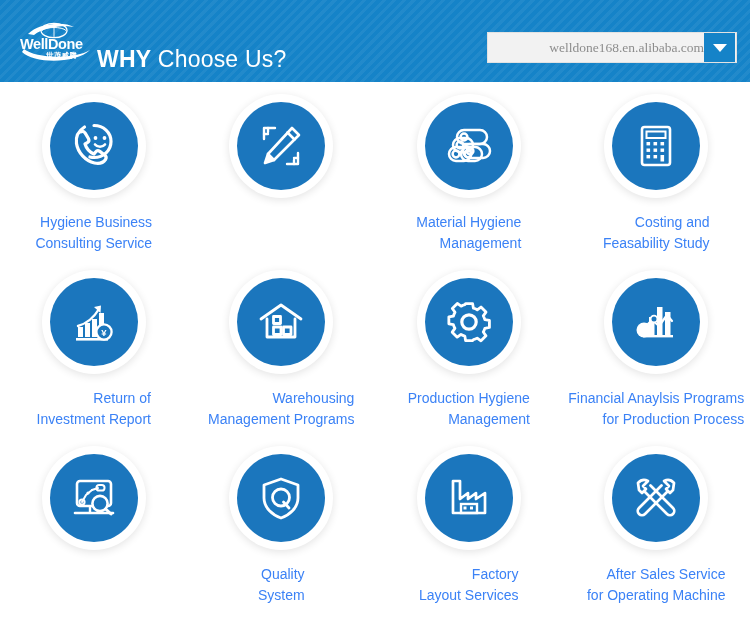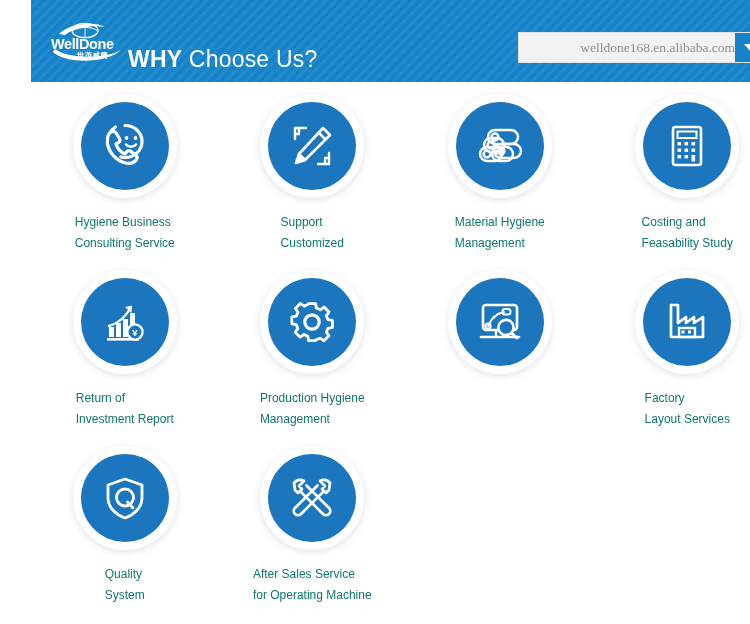--- a/index.html
+++ b/index.html
@@ -10,21 +10,20 @@
     background: #ffffff;
     font-family: "Liberation Sans", sans-serif;
     overflow: hidden;
   }
 
   #page {
     position: relative;
     width: 750px;
     height: 624px;
     background: #ffffff;
-    padding-left: 31px;
   }
 
   
   .header {
     position: relative;
     width: 750px;
     height: 82px;
     background-color: #1583c8;
     background-image: repeating-linear-gradient(
         -45deg,
@@ -128,23 +127,23 @@
     display: flex;
     align-items: center;
     justify-content: center;
     margin-top: 12px;
     box-shadow: 0 0 0 8px #ffffff, 0 2px 9px 8px rgba(0,0,0,0.11);
   }
   .icon-circle svg { display: block; }
 
   .cell-label {
     margin-top: 22px;
-    text-align: left;
-    color: #0f766e;
-    font-size: 12px;
+    text-align: right;
+    color: #3b82f6;
+    font-size: 14px;
     line-height: 21px;
     font-family: "Liberation Sans", sans-serif;
     white-space: pre-line;
   }
 </style>
 </head>
 <body>
 
 <div id="page">
 
@@ -206,22 +205,20 @@
           <g stroke="#ffffff" stroke-width="2.4" fill="none" stroke-linejoin="round" stroke-linecap="round">
             <path d="M21 9 L10 9 L10 20"></path>
             <path d="M14 9 L14 13"></path>
             <path d="M10 15 L14 15"></path>
             <path d="M33 45 L44 45 L44 34"></path>
             <path d="M40 45 L40 41"></path>
             <path d="M44 39 L40 39"></path>
           </g>
         </svg>
       </div>
-      <div class="cell-label">Support
-Customized</div>
     </div>
 
     <div class="cell">
       <div class="icon-circle">
         <svg width="54" height="54" viewBox="0 0 54 54">
           <g stroke="#ffffff" stroke-width="2.5" fill="none" stroke-linejoin="round" stroke-linecap="round">
 
             <path d="M22 11 L38 11 A7 7 0 0 1 38 25 L22 25 A7 7 0 0 1 22 11 Z"></path>
             <circle cx="22" cy="18" r="3.4"></circle>
 
@@ -276,32 +273,64 @@
           <path d="M11 31 C18 29, 26 24, 32 14" fill="none" stroke="#ffffff" stroke-width="2.4" stroke-linecap="round"></path>
           <path d="M27 12 L34 10.5 L33.5 18 Z" fill="#ffffff"></path>
           <circle cx="37" cy="37" r="7.6" fill="#1b76bd" stroke="#ffffff" stroke-width="2.3"></circle>
           <text x="37" y="41" text-anchor="middle" font-family="Liberation Sans, sans-serif" font-size="9.5" font-weight="bold" fill="#ffffff">¥</text>
         </svg>
       </div>
       <div class="cell-label">Return of
 Investment Report</div>
     </div>
 
+    <div class="cell">
+      <div class="icon-circle">
+        <svg width="54" height="54" viewBox="0 0 54 54">
+          <g stroke="#ffffff" stroke-width="2.8" fill="none" stroke-linejoin="round" stroke-linecap="round">
+            <path d="M7 24 L27 10 L47 24"></path>
+            <path d="M13 24 L13 42 L41 42 L41 24"></path>
+            <rect x="19.5" y="21.5" width="7" height="7"></rect>
+            <rect x="19.5" y="32" width="7.5" height="7.5"></rect>
+            <rect x="29.5" y="32" width="7.5" height="7.5"></rect>
+          </g>
+        </svg>
+      </div>
+      <div class="cell-label">Warehousing
+Management Programs</div>
+    </div>
 
     <div class="cell">
       <div class="icon-circle">
         <svg width="54" height="54" viewBox="0 0 54 54">
           <path d="M23 6 h8 l0.9 5.2 a16 16 0 0 1 4.3 1.8 l4.3-3.1 5.7 5.7 -3.1 4.3 a16 16 0 0 1 1.8 4.3 l5.2 0.9 v8 l-5.2 0.9 a16 16 0 0 1 -1.8 4.3 l3.1 4.3 -5.7 5.7 -4.3-3.1 a16 16 0 0 1 -4.3 1.8 L31 48 h-8 l-0.9-5.2 a16 16 0 0 1 -4.3-1.8 l-4.3 3.1 -5.7-5.7 3.1-4.3 a16 16 0 0 1 -1.8-4.3 L4 29 v-8 l5.2-0.9 a16 16 0 0 1 1.8-4.3 L7.9 11.5 l5.7-5.7 4.3 3.1 a16 16 0 0 1 4.3-1.8 Z" transform="translate(0,0) scale(0.88) translate(3.8,3.8)" fill="none" stroke="#ffffff" stroke-width="3.2" stroke-linejoin="round"></path>
           <circle cx="27" cy="27" r="7.2" fill="none" stroke="#ffffff" stroke-width="3.2"></circle>
         </svg>
       </div>
       <div class="cell-label">Production Hygiene
 Management</div>
     </div>
 
+    <div class="cell">
+      <div class="icon-circle">
+        <svg width="54" height="54" viewBox="0 0 54 54">
+          <g fill="#ffffff">
+            <rect x="20" y="22" width="5.5" height="18"></rect>
+            <rect x="28" y="12" width="5.5" height="28"></rect>
+            <rect x="36" y="17" width="5.5" height="23"></rect>
+            <rect x="14" y="40" width="30" height="2.4"></rect>
+          </g>
+          <path d="M16 32 L23 25 L30 31 L38 20 L43 26" fill="none" stroke="#ffffff" stroke-width="2.2" stroke-linejoin="round" stroke-linecap="round"></path>
+          <circle cx="15" cy="35" r="7.5" fill="#ffffff"></circle>
+          <circle cx="25" cy="24" r="3.4" fill="#1b76bd" stroke="#ffffff" stroke-width="1.8"></circle>
+        </svg>
+      </div>
+      <div class="cell-label">Financial Anaylsis Programs
+for Production Process</div>
+    </div>
 
     <div class="cell">
       <div class="icon-circle">
         <svg width="54" height="54" viewBox="0 0 54 54">
           <rect x="10" y="10" width="34" height="25" rx="3" fill="none" stroke="#ffffff" stroke-width="2.6"></rect>
           <path d="M8 42 L46 42" stroke="#ffffff" stroke-width="2.6" stroke-linecap="round"></path>
           <path d="M23 35 L23 42 M31 35 L31 42" stroke="#ffffff" stroke-width="2.4"></path>
           <g stroke="#ffffff" stroke-width="2" fill="none" stroke-linecap="round" stroke-linejoin="round">
             <path d="M15 31 L19 24 L25 19"></path>
             <path d="M25 19 L31 17"></path>
@@ -311,47 +340,47 @@
           <circle cx="21" cy="22" r="1.6" fill="#ffffff"></circle>
           <circle cx="33" cy="32.5" r="7.6" fill="#1b76bd" stroke="#ffffff" stroke-width="2.6"></circle>
           <path d="M38.6 38 L44 43" stroke="#ffffff" stroke-width="3" stroke-linecap="round"></path>
         </svg>
       </div>
     </div>
 
     <div class="cell">
       <div class="icon-circle">
         <svg width="54" height="54" viewBox="0 0 54 54">
+          <path d="M27 8 L44 14 L44 27 C44 37, 35 44.5, 27 47 C19 44.5, 10 37, 10 27 L10 14 Z" fill="none" stroke="#ffffff" stroke-width="2.8" stroke-linejoin="round"></path>
+          <circle cx="27" cy="26.5" r="8.5" fill="none" stroke="#ffffff" stroke-width="2.8"></circle>
+          <path d="M29.5 31 L35 37" stroke="#ffffff" stroke-width="2.8" stroke-linecap="round"></path>
+        </svg>
+      </div>
+      <div class="cell-label">Quality
+System</div>
+    </div>
+
+    <div class="cell">
+      <div class="icon-circle">
+        <svg width="54" height="54" viewBox="0 0 54 54">
           <path d="M11 10 L11 42 L43 42 L43 22 L34 28 L34 22 L26 28 L26 22 L18 28 L18 10 Z" fill="none" stroke="#ffffff" stroke-width="2.7" stroke-linejoin="round"></path>
           <rect x="19" y="33" width="16" height="9" fill="none" stroke="#ffffff" stroke-width="2.4"></rect>
           <g fill="#ffffff">
             <rect x="21.5" y="35.5" width="3" height="3"></rect>
             <rect x="28" y="35.5" width="3" height="3"></rect>
           </g>
         </svg>
       </div>
       <div class="cell-label">Factory
 Layout Services</div>
     </div>
 
     <div class="cell">
       <div class="icon-circle">
         <svg width="54" height="54" viewBox="0 0 54 54">
-          <path d="M27 8 L44 14 L44 27 C44 37, 35 44.5, 27 47 C19 44.5, 10 37, 10 27 L10 14 Z" fill="none" stroke="#ffffff" stroke-width="2.8" stroke-linejoin="round"></path>
-          <circle cx="27" cy="26.5" r="8.5" fill="none" stroke="#ffffff" stroke-width="2.8"></circle>
-          <path d="M29.5 31 L35 37" stroke="#ffffff" stroke-width="2.8" stroke-linecap="round"></path>
-        </svg>
-      </div>
-      <div class="cell-label">Quality
-System</div>
-    </div>
-
-    <div class="cell">
-      <div class="icon-circle">
-        <svg width="54" height="54" viewBox="0 0 54 54">
           <g stroke="#ffffff" stroke-width="2.7" fill="none" stroke-linejoin="round" stroke-linecap="round">
 
             <path d="M19 10 L14 15 L17 18 L13 22 L10 19 L9 12 A8.5 8.5 0 0 1 19 10 Z"></path>
             <path d="M15.5 20.5 L38 43 A4 4 0 0 0 44 37 L21.5 14.5"></path>
 
             <path d="M35 10 L40 15 L37 18 L41 22 L44 19 L45 12 A8.5 8.5 0 0 0 35 10 Z"></path>
             <path d="M38.5 20.5 L16 43 A4 4 0 0 1 10 37 L32.5 14.5"></path>
           </g>
         </svg>
       </div>

